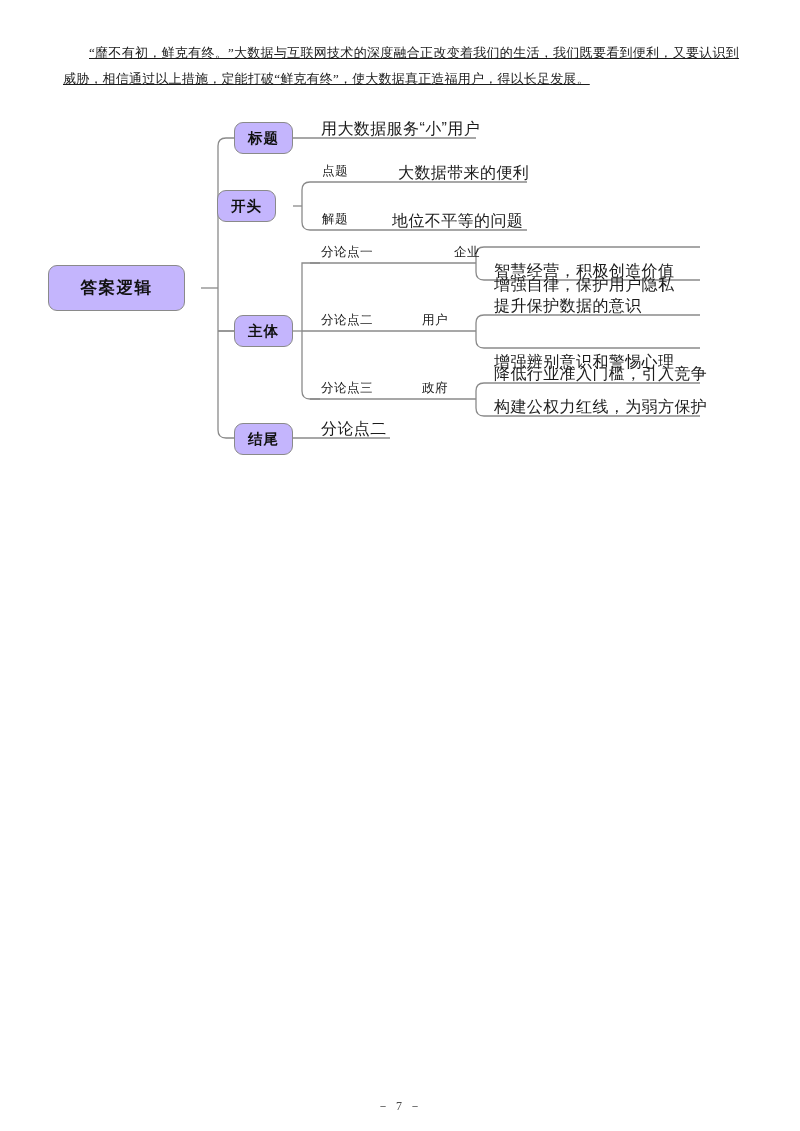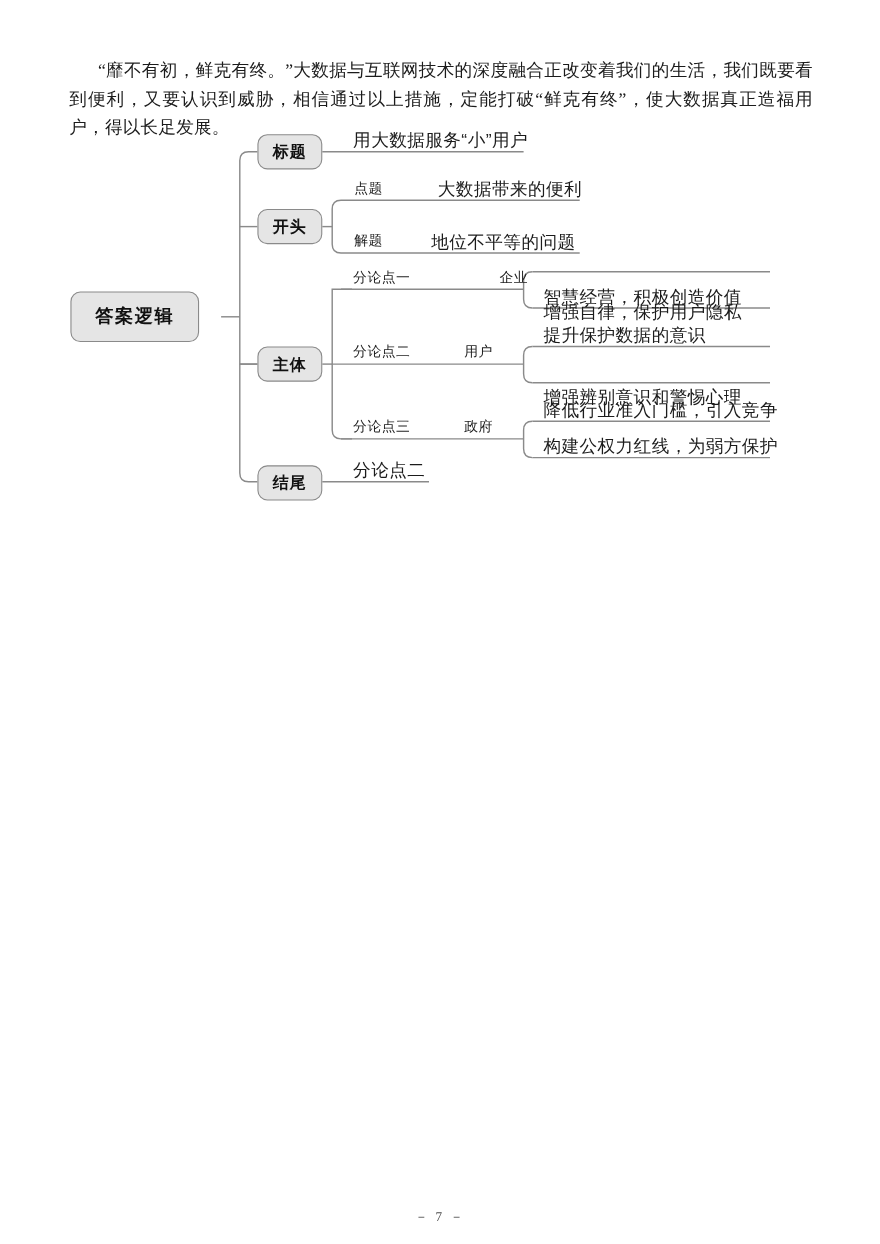--- a/index.html
+++ b/index.html
@@ -13,28 +13,29 @@
     position: relative;
     font-family: "Liberation Serif", "DejaVu Serif", serif;
     color: #1a1a1a;
     overflow: hidden;
   }
 
   
   #paragraph {
     position: absolute;
     left: 63px;
-    top: 52px;
+    top: 40px;
     width: 676px;
-    font-size: 16px;
+    font-size: 13px;
     line-height: 26px;
     text-align: justify;
     text-justify: inter-ideograph;
     color: #1b1b1b;
     letter-spacing: 0.2px;
+    text-decoration: underline;
   }
   #paragraph .indent { display: inline-block; width: 26px; }
 
   
   #mindmap {
     position: absolute;
     left: 0;
     top: 100px;
     width: 800px;
     height: 380px;
@@ -45,44 +46,44 @@
     top: 0;
     width: 800px;
     height: 380px;
   }
 
   .node-box {
     position: absolute;
     box-sizing: border-box;
     border: 1.3px solid #8a8a8a;
     border-radius: 9px;
-    background: #e5e5e5;
+    background: #c4b5fd;
     display: flex;
     align-items: center;
     justify-content: center;
     font-family: "Liberation Serif", "DejaVu Serif", serif;
     font-weight: bold;
     color: #111111;
   }
   .node-root {
-    left: 64px;
+    left: 48px;
     top: 165px;
-    width: 117px;
+    width: 137px;
     height: 46px;
     font-size: 16.5px;
     letter-spacing: 1.5px;
   }
   .node-l1 {
     width: 59px;
     height: 32px;
     font-size: 14.5px;
     letter-spacing: 1px;
   }
   #node-biaoti { left: 234px; top: 22px; }
-  #node-kaitou { left: 234px; top: 90px; }
+  #node-kaitou { left: 217px; top: 90px; }
   #node-zhuti  { left: 234px; top: 215px; text-align: center; }
   #node-jiewei { left: 234px; top: 323px; }
 
   
   .map-label {
     position: absolute;
     font-family: "Liberation Sans", "DejaVu Sans", sans-serif;
     font-size: 12.6px;
     color: #1b1b1b;
     white-space: nowrap;

